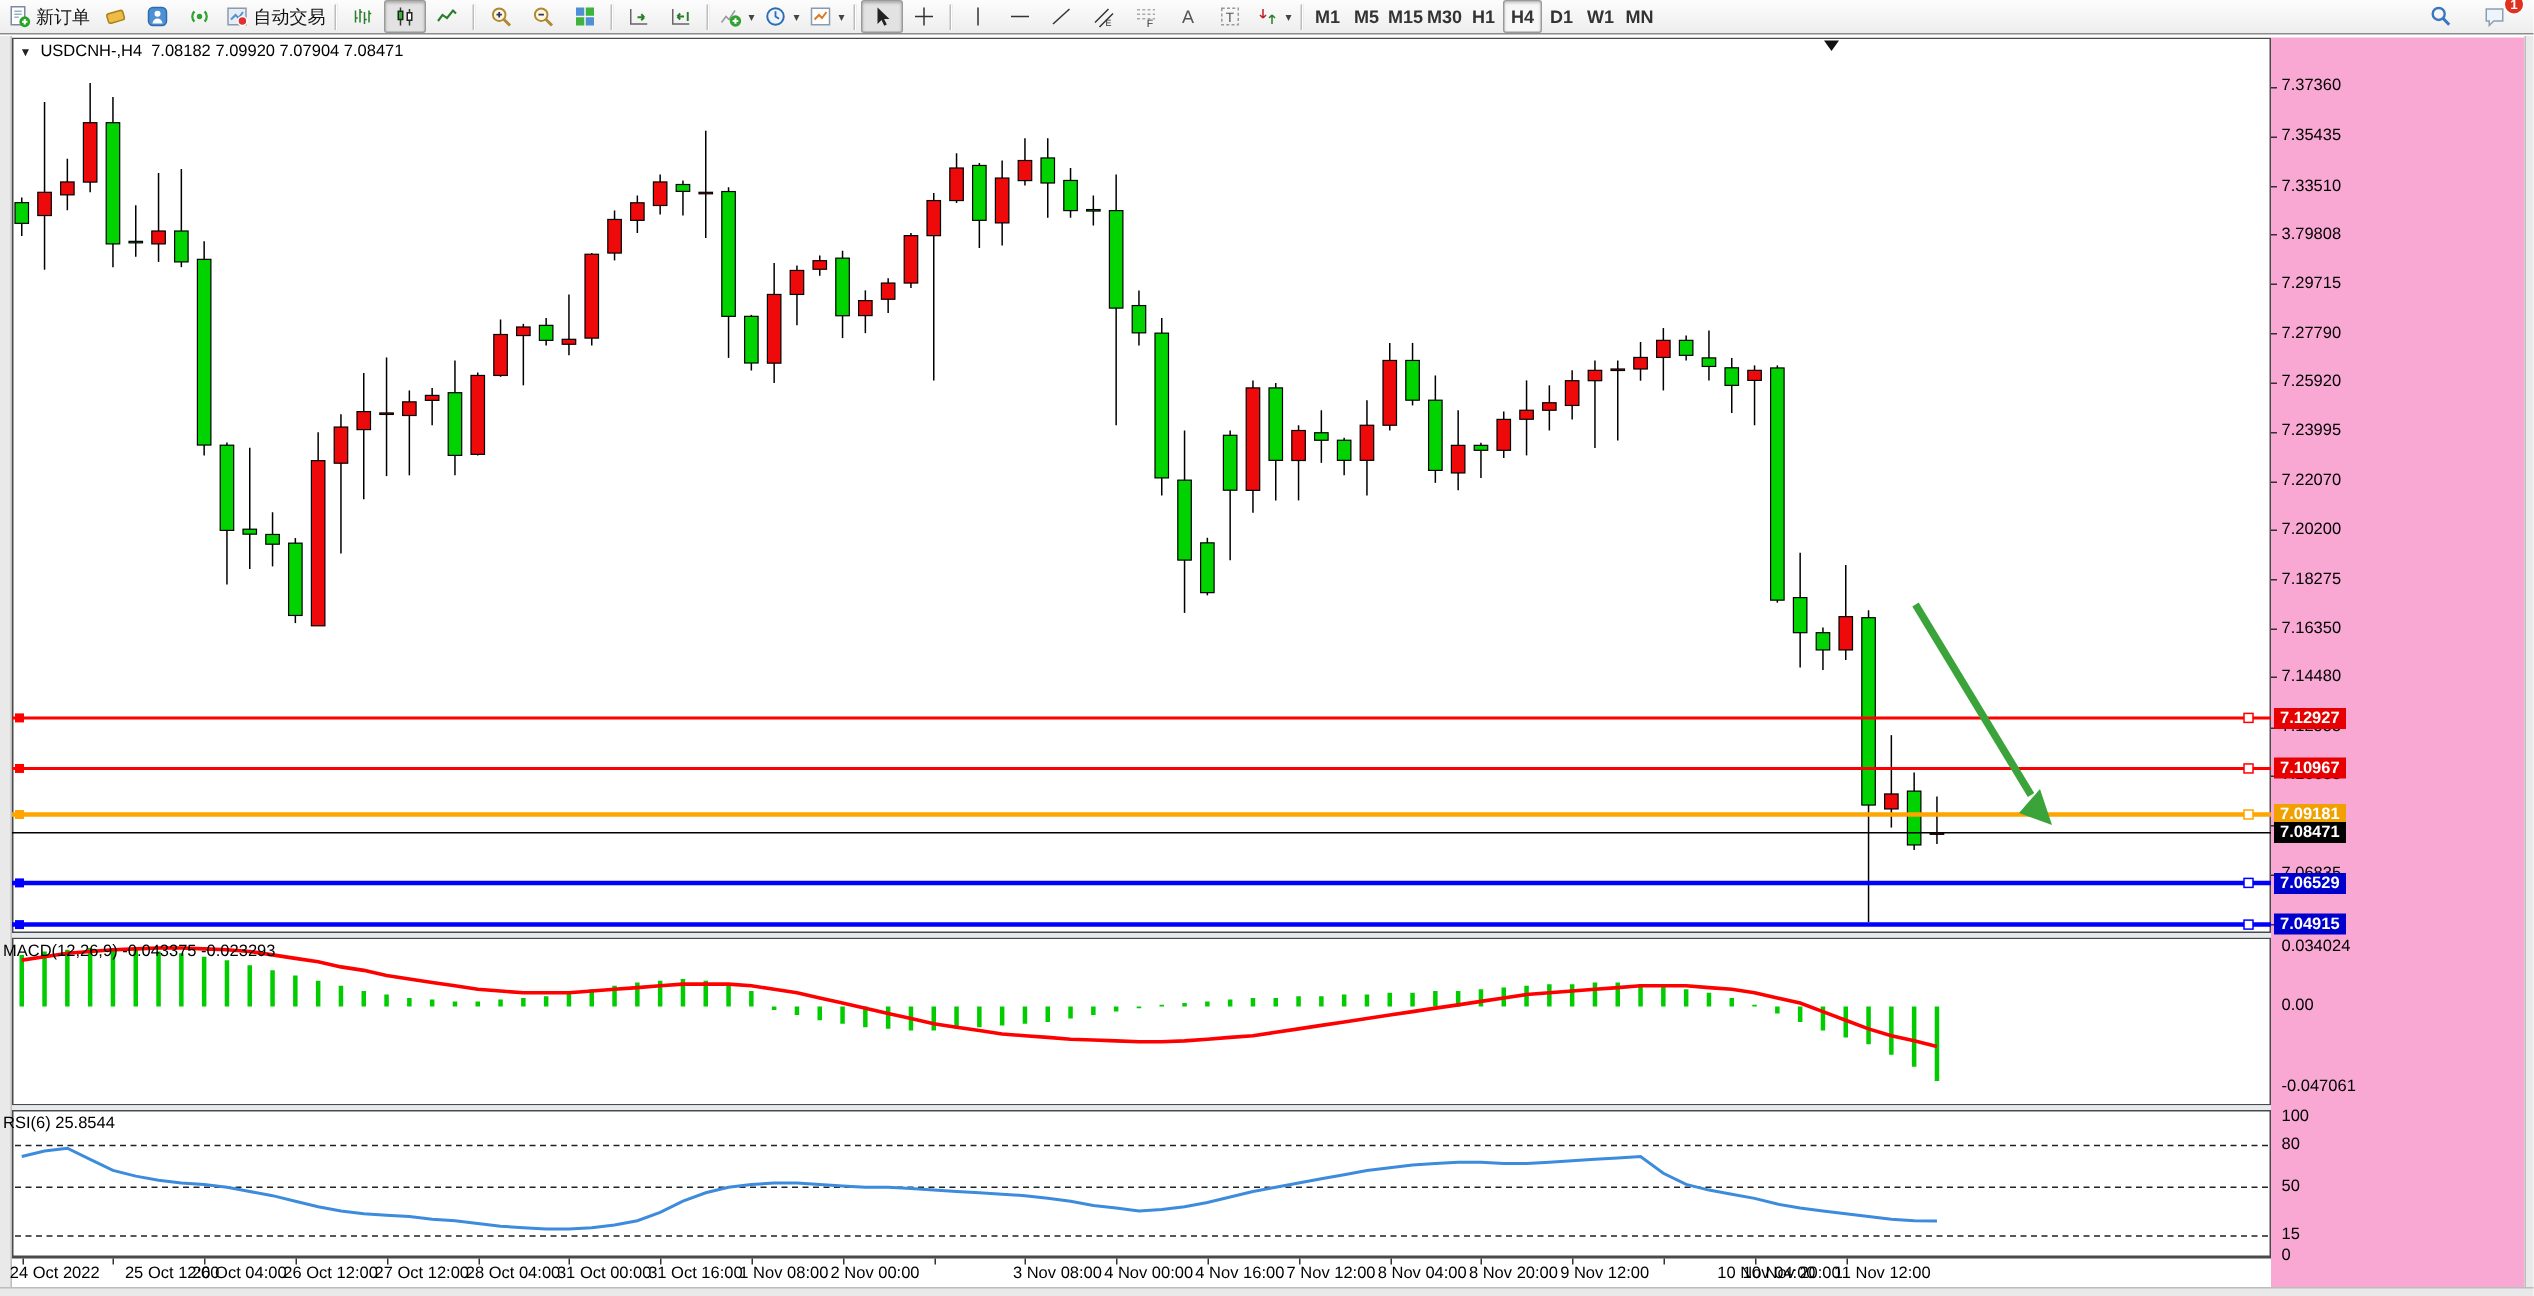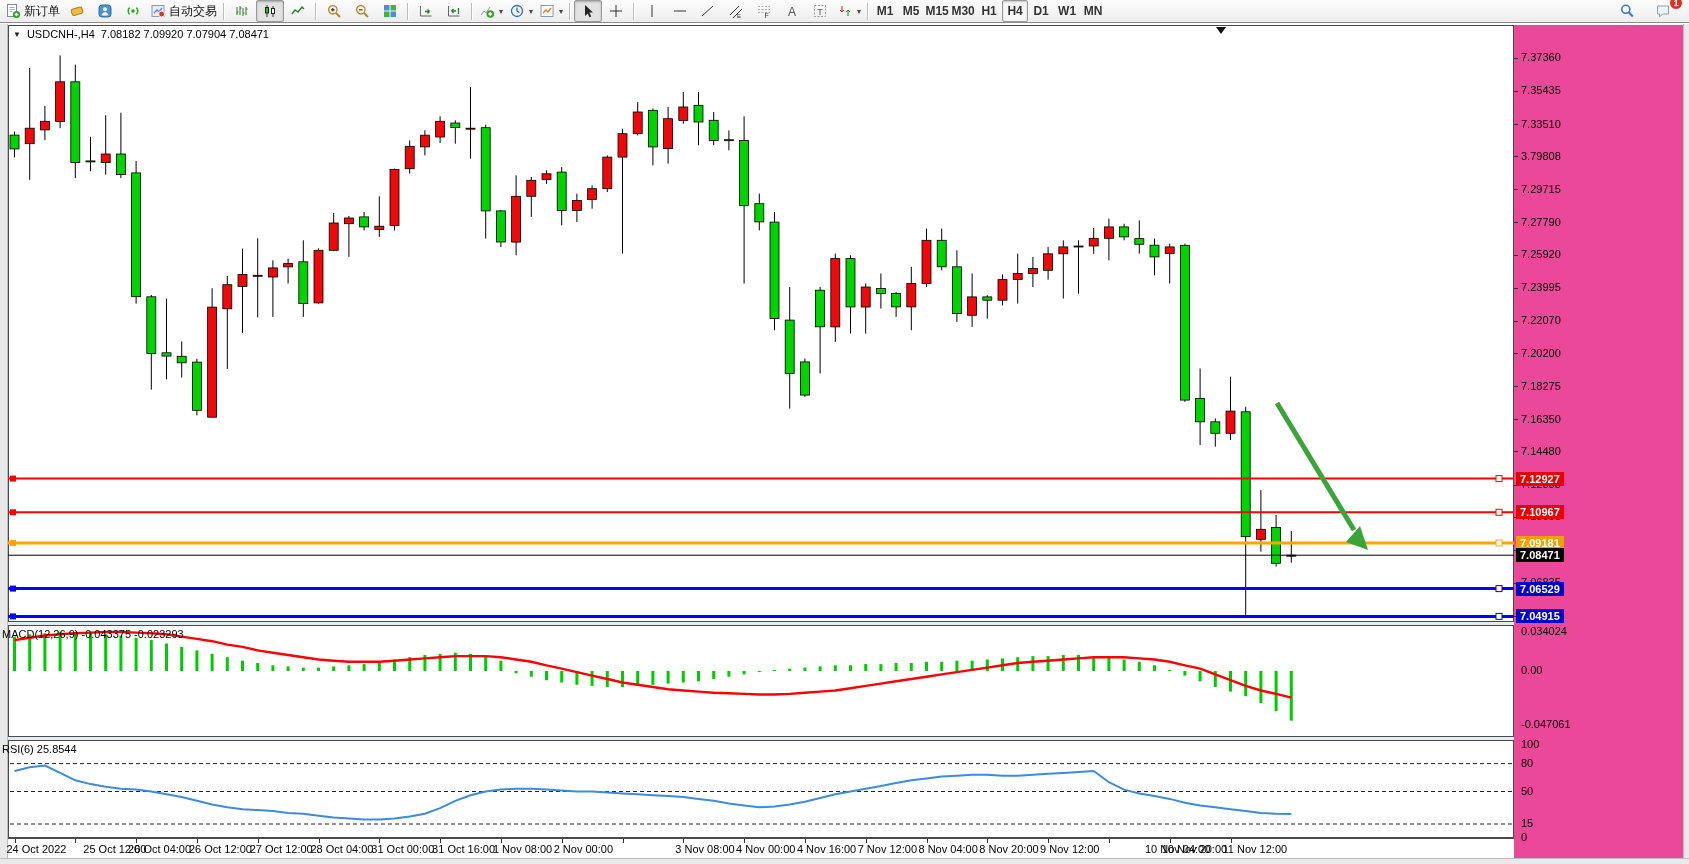--- a/index.html
+++ b/index.html
@@ -22,21 +22,21 @@
   .badge{position:absolute;right:-7px;top:-5px;background:#e03020;color:#fff;font-size:9px;font-weight:bold;
     border-radius:8px;min-width:12px;height:12px;display:flex;align-items:center;justify-content:center;
     border:1px solid #fff;}
   #win{position:absolute;left:0;top:24px;width:1689px;height:840px;background:#fff;}
   #left-strip{position:absolute;left:0;top:0;width:8px;height:834px;background:#e9e9e9;border-right:1px solid #bdbdbd;box-sizing:border-box;}
   .panesvg{position:absolute;left:8px;}
   #chart-title{position:absolute;left:13px;top:4px;font-size:11px;color:#000;display:flex;gap:6px;align-items:center;}
   #chart-title .tri{font-size:8px;color:#222;}
   .pane-label{position:absolute;left:2px;font-size:11px;color:#000;}
   .split{position:absolute;left:8px;width:1506px;height:3px;background:#e6e9ee;}
-  #price-axis{position:absolute;left:1514px;top:1px;width:169px;height:833px;background:#ec4899;}
+  #price-axis{position:absolute;left:1514px;top:1px;width:169px;height:833px;background:#f9a8d4;}
   .pxl{position:absolute;left:7px;font-size:11px;color:#000;white-space:nowrap;}
   .ptick{position:absolute;left:0;width:4px;height:1px;background:#333;}
   .pbadge{position:absolute;left:2px;height:14px;padding:0 4px;font-size:11px;font-weight:bold;color:#fff;
     display:flex;align-items:center;white-space:nowrap;}
   #time-axis{position:absolute;left:8px;top:814px;width:1506px;height:20px;background:#fff;border-top:1px solid #4a4a4a;box-sizing:border-box;}
   .txl{position:absolute;top:4px;font-size:11px;color:#000;white-space:nowrap;}
   .ttick{position:absolute;top:0;width:1px;height:4px;background:#333;}
   #bottom-strip{position:absolute;left:0;top:834px;width:1689px;height:6px;background:#e9e9e9;border-top:1px solid #bdbdbd;box-sizing:border-box;}
   #right-strip{position:absolute;left:1683px;top:0;width:6px;height:834px;background:#e9e9e9;border-left:1px solid #bdbdbd;box-sizing:border-box;}
 </style>

